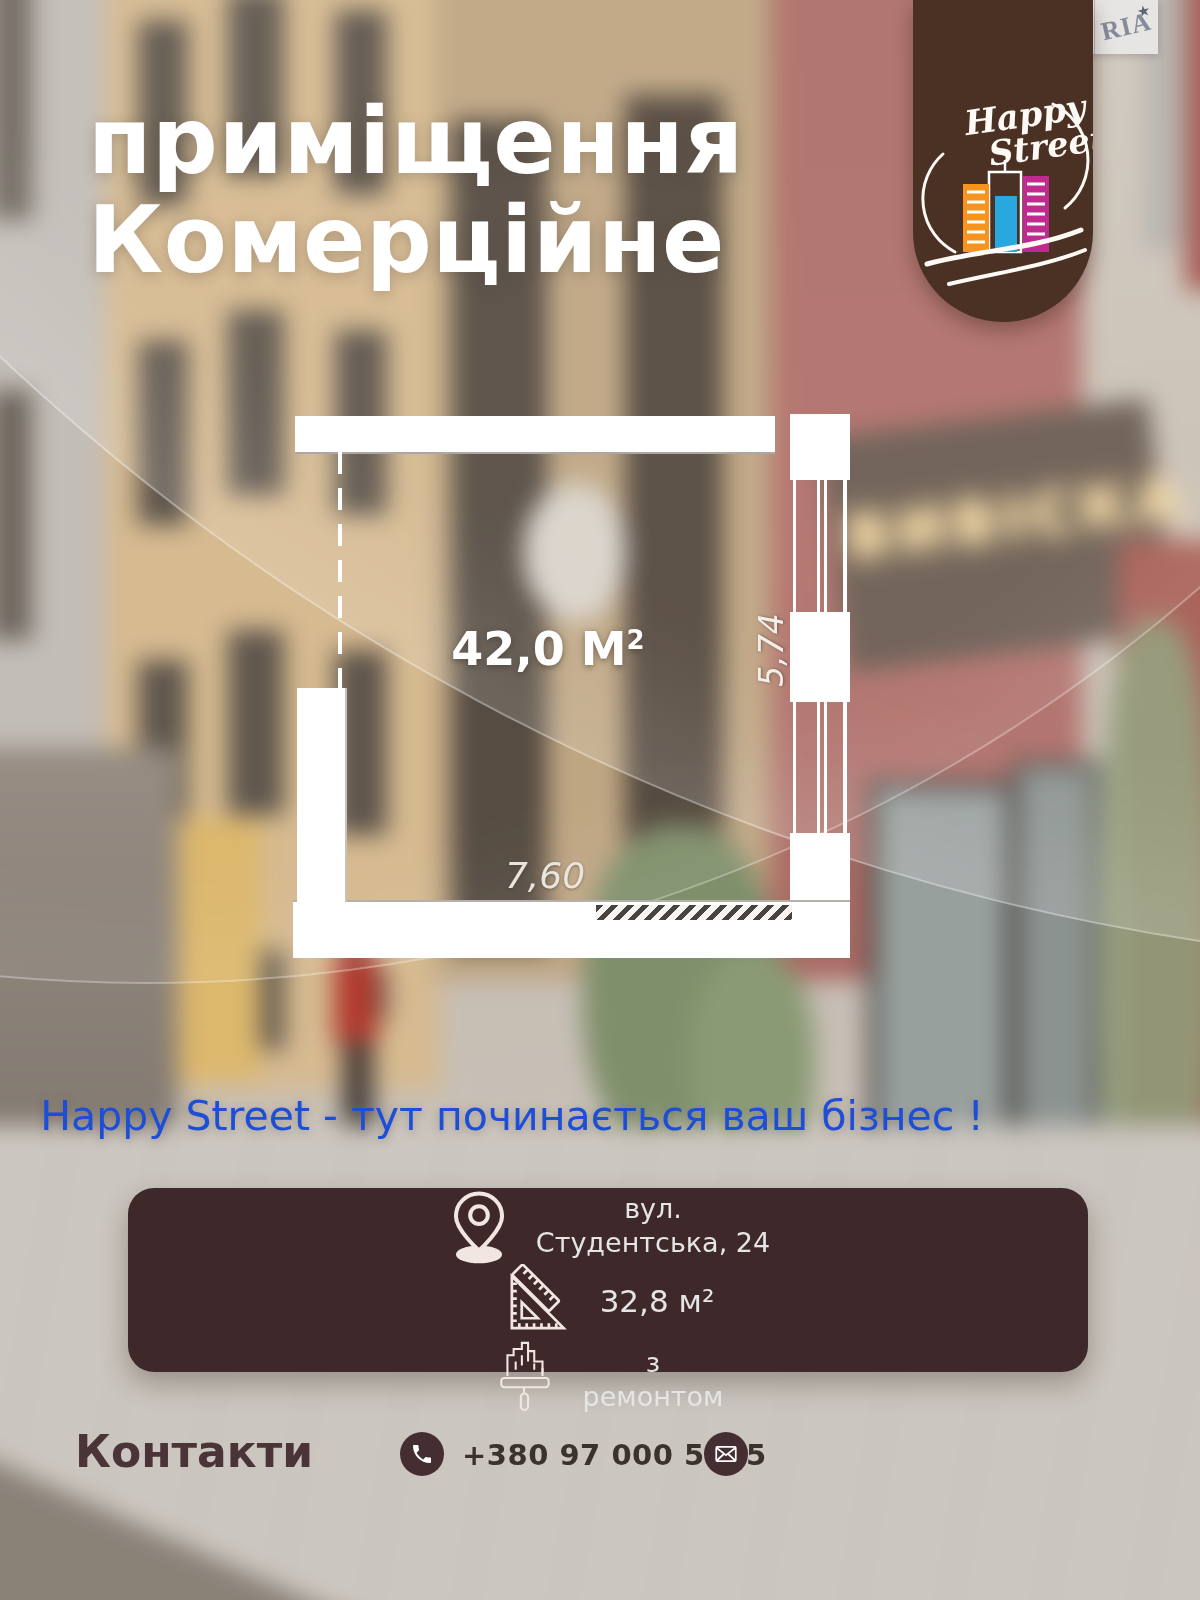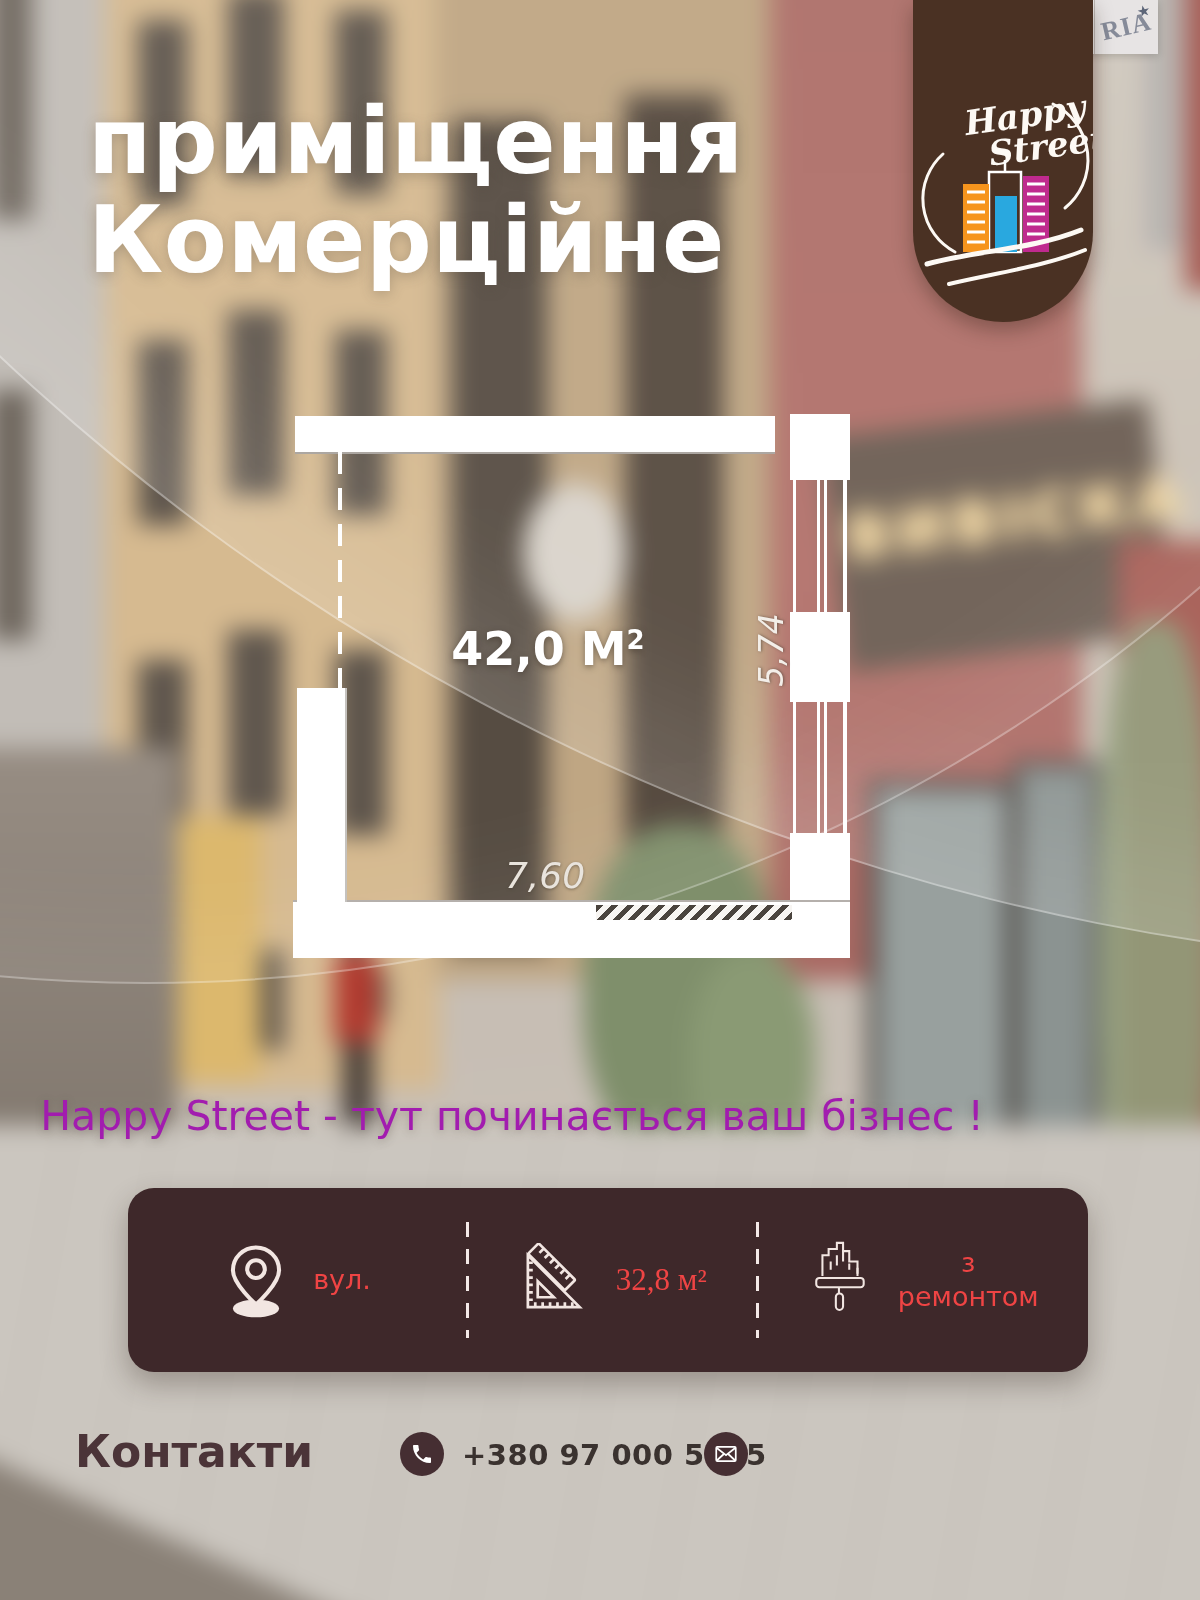--- a/index.html
+++ b/index.html
@@ -104,29 +104,29 @@
   .p-area{left:428px;top:622px;width:240px;text-align:center;font-weight:700;font-size:46px;
     color:#fff;text-shadow:0 2px 6px rgba(60,50,40,.55);}
   .p-area sup{font-size:26px;}
   .p-dimr{left:712px;top:630px;width:120px;height:40px;transform:rotate(-90deg);
     text-align:center;font-style:italic;font-size:33px;color:#f3eee8;
     text-shadow:0 1px 3px rgba(70,60,50,.6);}
   .p-dimb{left:480px;top:855px;width:130px;text-align:center;font-style:italic;font-size:36px;
     color:#e9e4dd;text-shadow:0 1px 3px rgba(70,60,50,.55);}
 
   
-  .tagline{left:0;top:1092px;width:1024px;text-align:center;font-size:41px;color:#a21caf;
+  .tagline{left:0;top:1092px;width:1024px;text-align:center;font-size:41px;color:#1d4ed8;
     text-shadow:0 2px 8px rgba(80,70,60,.35);}
 
   
   .infobar{left:128px;top:1188px;width:960px;height:184px;background:#3e282a;border-radius:26px;
-    box-shadow:0 12px 28px rgba(40,25,20,.3);display:flex;align-items:center;color:#ef4444;}
+    box-shadow:0 12px 28px rgba(40,25,20,.3);display:flex;align-items:center;color:#e5e5e5;flex-direction:column;}
   .ib-sec{display:flex;align-items:center;justify-content:center;gap:24px;height:100%;}
   .ib-sec1{flex:1.18;}
-  .ib-sec2{flex:1.0;font-family:Liberation Serif, serif;}
+  .ib-sec2{flex:1.0;}
   .ib-sec3{flex:1.15;}
   .ib-div{width:3px;height:116px;align-self:center;
     background:repeating-linear-gradient(180deg,#f3e9e7 0 15px,transparent 15px 27px);}
   .ib-text{font-size:27px;line-height:34px;text-align:center;}
   .ib-area{font-size:31px;font-weight:400;}
   .ib-icon{flex:none;display:block;}
 
   
   .c-head{left:75px;top:1426px;font-size:44px;font-weight:700;color:#4b3438;}
   .c-circle{width:44px;height:44px;border-radius:50%;background:#452e32;
@@ -236,20 +236,21 @@
 
   <div class="abs infobar">
     <div class="ib-sec ib-sec1">
       <svg class="ib-icon" width="66" height="76" viewBox="0 0 48 56">
         <ellipse cx="24" cy="49" rx="17" ry="6.5" fill="#f2e6e2"></ellipse>
         <path d="M24 4 C14.6 4 7 11.5 7 20.8 C7 31 24 46 24 46 C24 46 41 31 41 20.8 C41 11.5 33.4 4 24 4 Z" fill="#3e282a" stroke="#f2e6e2" stroke-width="3"></path>
         <circle cx="24" cy="20" r="6.5" fill="none" stroke="#f2e6e2" stroke-width="3"></circle>
       </svg>
       <div class="ib-text">
         <div>вул.</div>
+        <div>Студентська, 24</div>
       </div>
     </div>
     <div class="ib-div"></div>
     <div class="ib-sec ib-sec2">
       <svg class="ib-icon" width="74" height="74" viewBox="0 0 60 60">
         <g fill="none" stroke="#f2e6e2" stroke-width="2.2">
           <path d="M8 52 L8 10 L50 52 Z"></path>
           <path d="M8 16 h4 M8 22 h4 M8 28 h4 M8 34 h4 M8 40 h4 M8 46 h4"></path>
           <path d="M14 52 v-4 M20 52 v-4 M26 52 v-4 M32 52 v-4 M38 52 v-4 M44 52 v-4"></path>
           <path d="M16 44 L16 31 L29 44 Z"></path>

